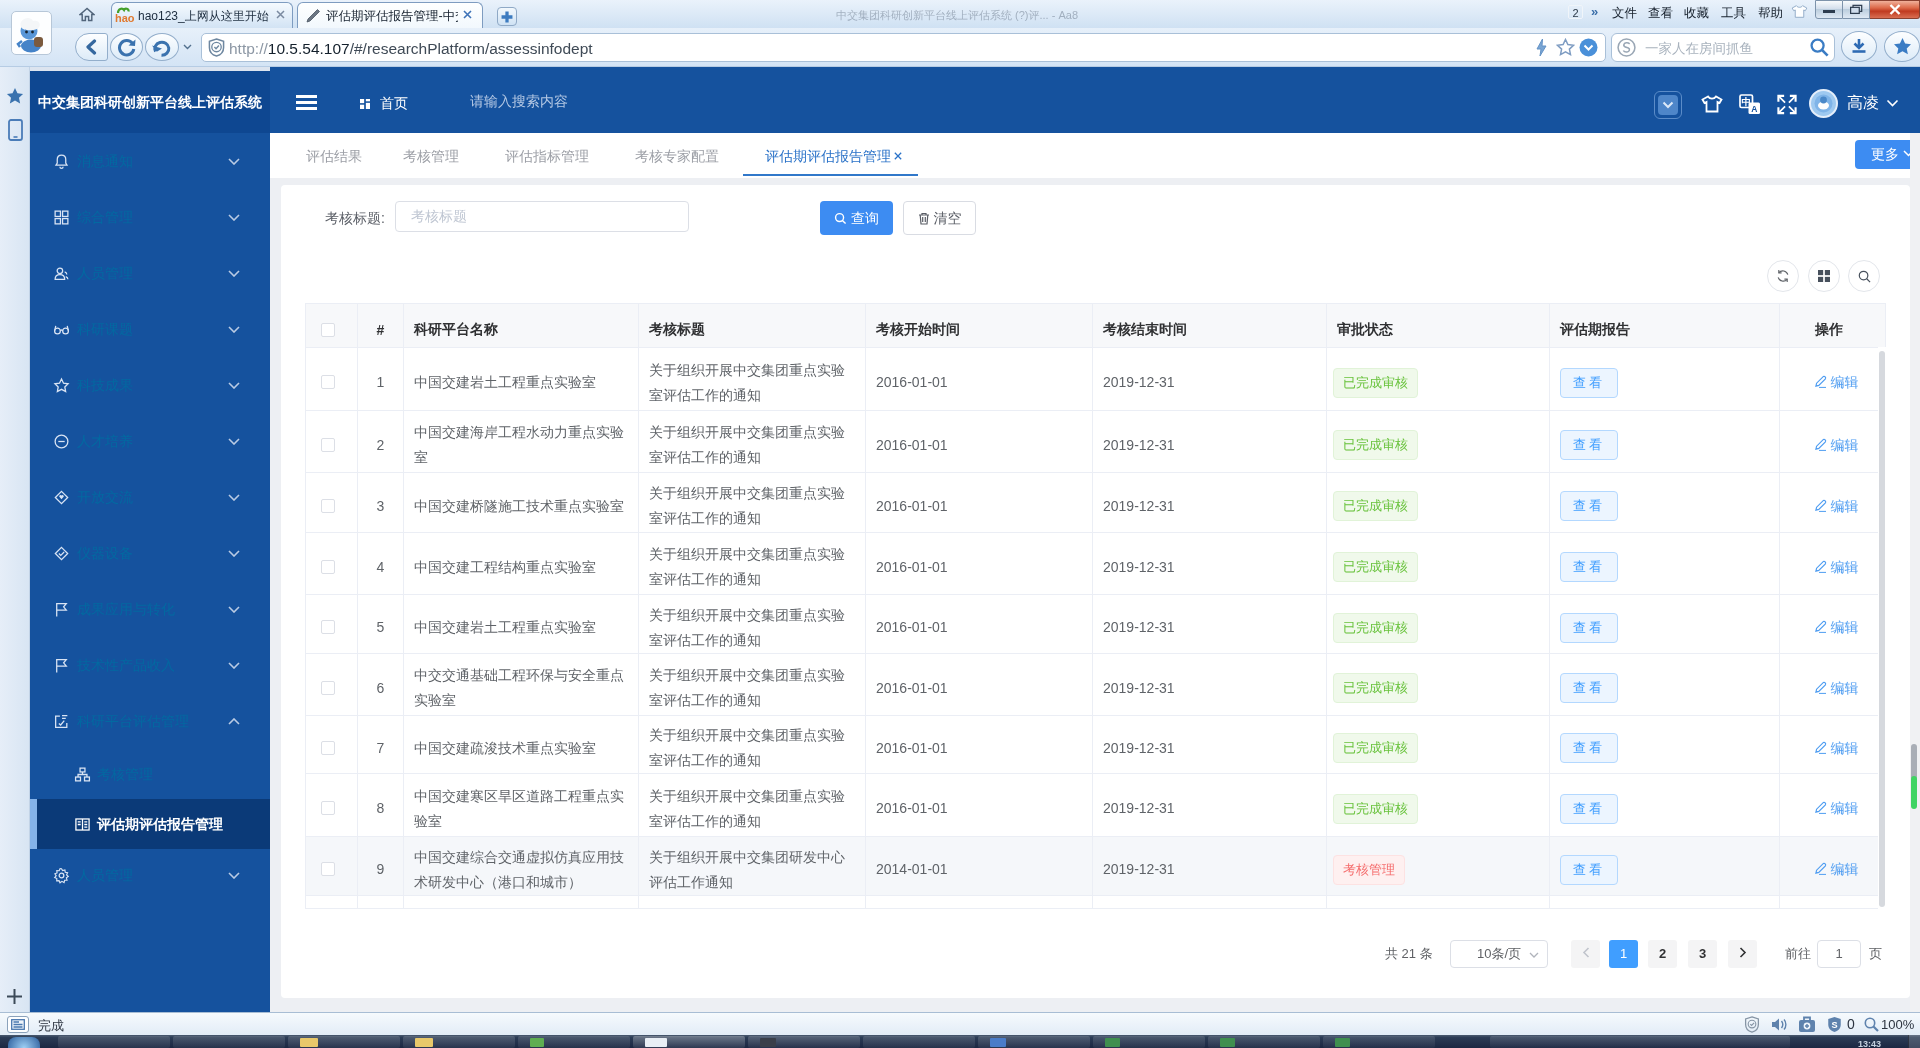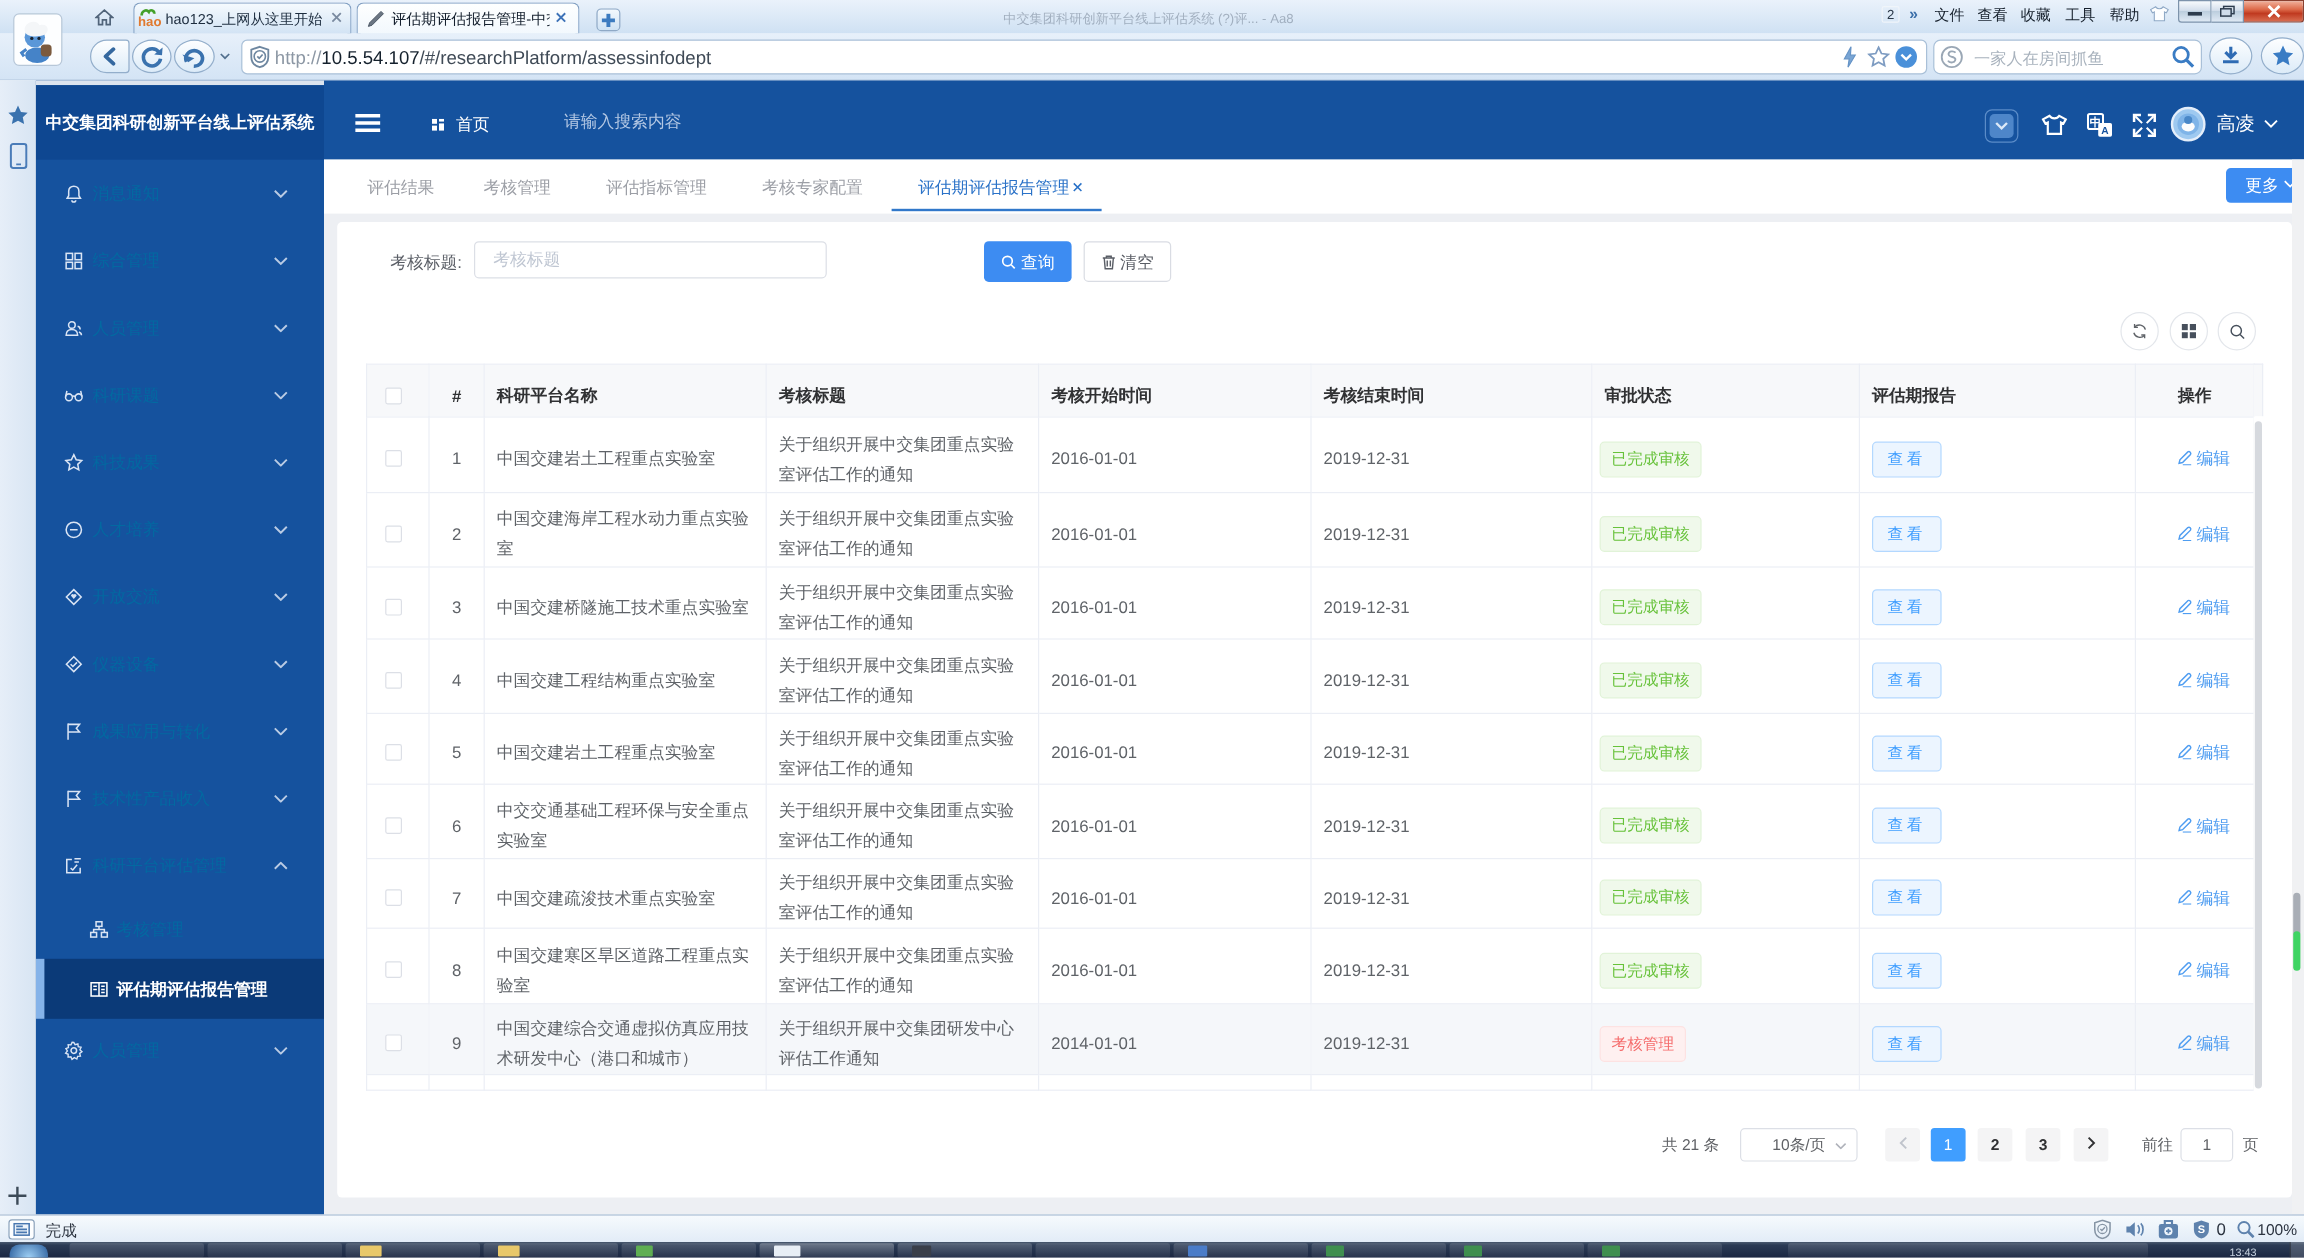--- a/index.html
+++ b/index.html
@@ -729,21 +729,21 @@
       <path d="M9 1 L16.5 3.5 L16.5 10 C16.5 15 13 18 9 19 C5 18 1.5 15 1.5 10 L1.5 3.5 Z" fill="#5e82ad"></path>
       <text x="9" y="14" font-size="11" fill="#fff" text-anchor="middle" font-weight="bold">S</text>
     </svg>
   <div class="abs" style="left:1847px;top:3px;font-size:14px;color:#2c3440">0</div>
   <svg class="abs" style="left:1864px;top:4px" width="15" height="15" viewBox="0 0 15 15">
       <circle cx="6" cy="6" r="4.7" fill="none" stroke="#5e82ad" stroke-width="1.6"></circle>
       <path d="M9.5 9.5 L14 14" stroke="#5e82ad" stroke-width="2.2"></path>
     </svg>
   <div class="abs" style="left:1881px;top:4px;font-size:13px;color:#2c3440">100%</div>
 </div>
-<div class="abs" id="taskbar" style="left:0;top:1035px;width:1920px;height:13px;background:linear-gradient(#4a5a70 0%,#2b3b55 20%,#1b2742 100%);">
+<div class="abs" id="taskbar" style="left:0;top:1035px;width:1920px;height:13px;background:linear-gradient(#4a5a70 0%,#2b3b55 20%,#1b2742 100%);font-weight:bold;">
   <div class="abs" style="left:8px;top:2px;width:32px;height:11px;border-radius:8px 8px 0 0;background:radial-gradient(circle at 50% 100%,#9fd0f5,#2b5d9b)"></div>
   <div class="abs" style="left:58px;top:1px;width:1390px;height:12px;display:flex;gap:3px">
     <div style="width:112px;background:linear-gradient(rgba(255,255,255,.15),rgba(255,255,255,.06));border-radius:2px"></div>
     <div style="width:112px;background:linear-gradient(rgba(255,255,255,.15),rgba(255,255,255,.05));border-radius:2px"></div>
     <div style="width:112px;background:linear-gradient(rgba(255,255,255,.17),rgba(255,255,255,.06));border-radius:2px;position:relative">
         <span style="position:absolute;left:12px;top:2px;width:18px;height:9px;background:#e8c86a;border-radius:1px"></span>
       </div>
     <div style="width:112px;background:linear-gradient(rgba(255,255,255,.17),rgba(255,255,255,.06));border-radius:2px;position:relative">
         <span style="position:absolute;left:12px;top:2px;width:18px;height:9px;background:#e8c86a;border-radius:1px"></span>
       </div>

